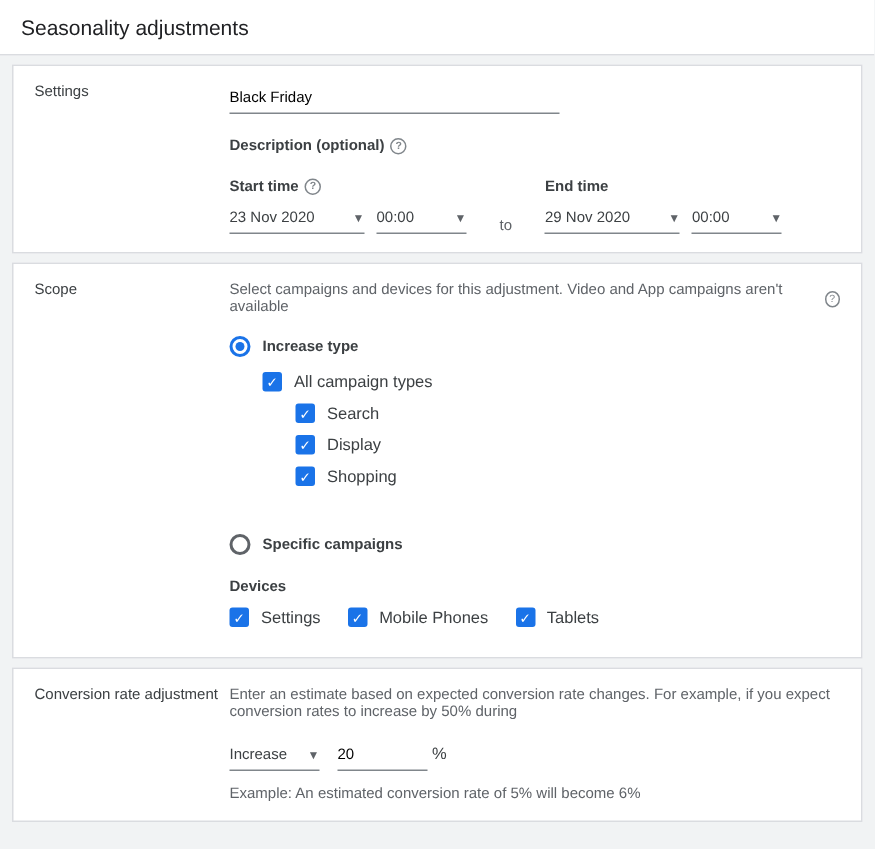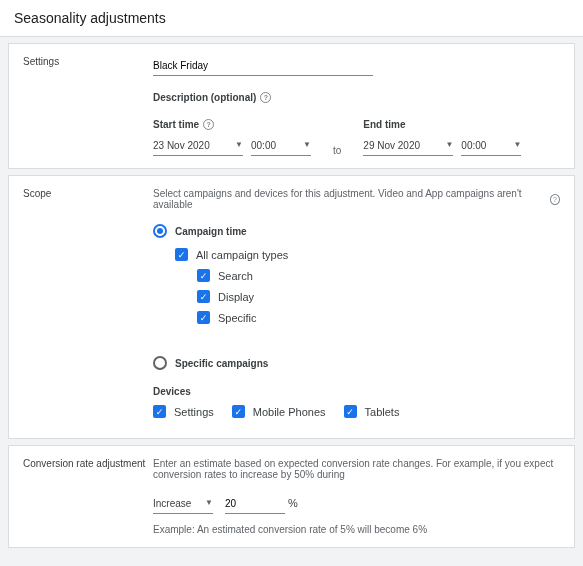--- a/index.html
+++ b/index.html
@@ -9,21 +9,21 @@
 .section{display:flex;padding:12px 14px}
 .section-label{width:130px;font-weight:400;font-size:10px;color:#3c4043;flex-shrink:0}
 .section-body{flex:1}
 .field-label{font-weight:700;font-size:10px;margin-bottom:6px;display:flex;align-items:center;gap:4px}
 .help-icon{display:inline-flex;width:11px;height:11px;border:1px solid #80868b;border-radius:50%;align-items:center;justify-content:center;font-size:7px;color:#80868b;cursor:pointer}
 .text-input{border:none;border-bottom:1px solid #80868b;padding:4px 0;font-size:10px;width:220px;background:transparent;outline:none}
 .field-group{margin-bottom:16px}
 .time-row{display:flex;gap:18px;align-items:flex-end}
 .time-col{display:flex;flex-direction:column}
 .select-row{display:flex;gap:8px;align-items:center}
-.select{border:none;border-bottom:1px solid #80868b;padding:4px 0;font-size:10px;background:transparent;display:flex;justify-content:space-between;align-items:flex-start;cursor:pointer}
+.select{border:none;border-bottom:1px solid #80868b;padding:4px 0;font-size:10px;background:transparent;display:flex;justify-content:space-between;align-items:center;cursor:pointer}
 .select.date{width:90px}
 .select.time{width:60px}
 .select.dir{width:60px}
 .chevron{font-size:8px;color:#5f6368}
 .to-label{font-size:10px;color:#5f6368;padding:0 4px}
 .desc-text{font-size:10px;color:#5f6368;margin-bottom:14px;display:flex;align-items:center;gap:16px}
 .radio-row{display:flex;align-items:center;gap:8px;margin-bottom:10px;cursor:pointer}
 .radio{width:14px;height:14px;border:2px solid #5f6368;border-radius:50%;display:flex;align-items:center;justify-content:center;flex-shrink:0}
 .radio.checked{border-color:#1a73e8}
 .radio.checked::after{content:"";width:6px;height:6px;background:#1a73e8;border-radius:50%}
@@ -94,37 +94,37 @@
 <div class="card">
   <div class="section">
     <div class="section-label">Scope</div>
     <div class="section-body">
       <div class="desc-text">
         <span>Select campaigns and devices for this adjustment. Video and App campaigns aren't available</span>
         <span class="help-icon">?</span>
       </div>
       <div class="radio-row">
         <div class="radio checked"></div>
-        <span class="bold">Campaign time</span>
+        <span class="bold">Increase type</span>
       </div>
       <div class="checkbox-row indent-1">
         <div class="checkbox">✓</div>
         <span>All campaign types</span>
       </div>
       <div class="checkbox-row indent-2">
         <div class="checkbox">✓</div>
         <span>Search</span>
       </div>
       <div class="checkbox-row indent-2">
         <div class="checkbox">✓</div>
         <span>Display</span>
       </div>
       <div class="checkbox-row indent-2">
         <div class="checkbox">✓</div>
-        <span>Specific</span>
+        <span>Shopping</span>
       </div>
       <div class="radio-row" style="margin-top:32px;margin-bottom:16px">
         <div class="radio"></div>
         <span class="bold">Specific campaigns</span>
       </div>
       <div class="field-label">Devices</div>
       <div class="devices-row">
         <div class="checkbox-row">
           <div class="checkbox">✓</div>
           <span>Settings</span>

